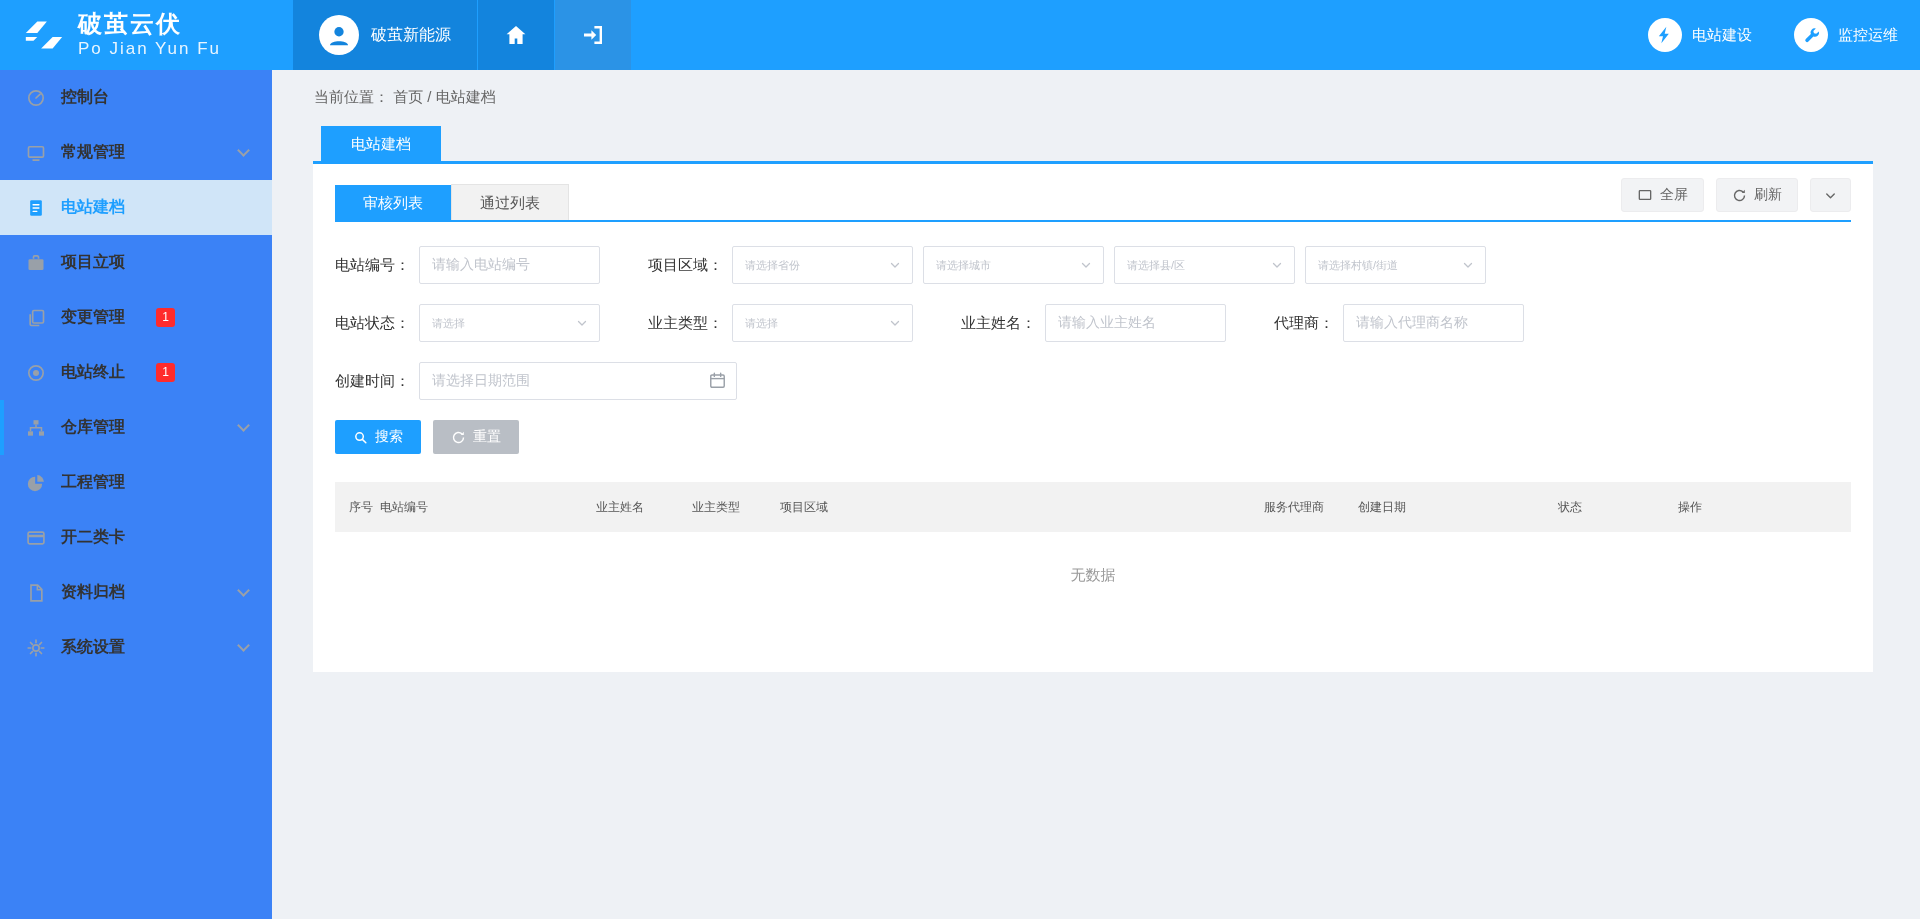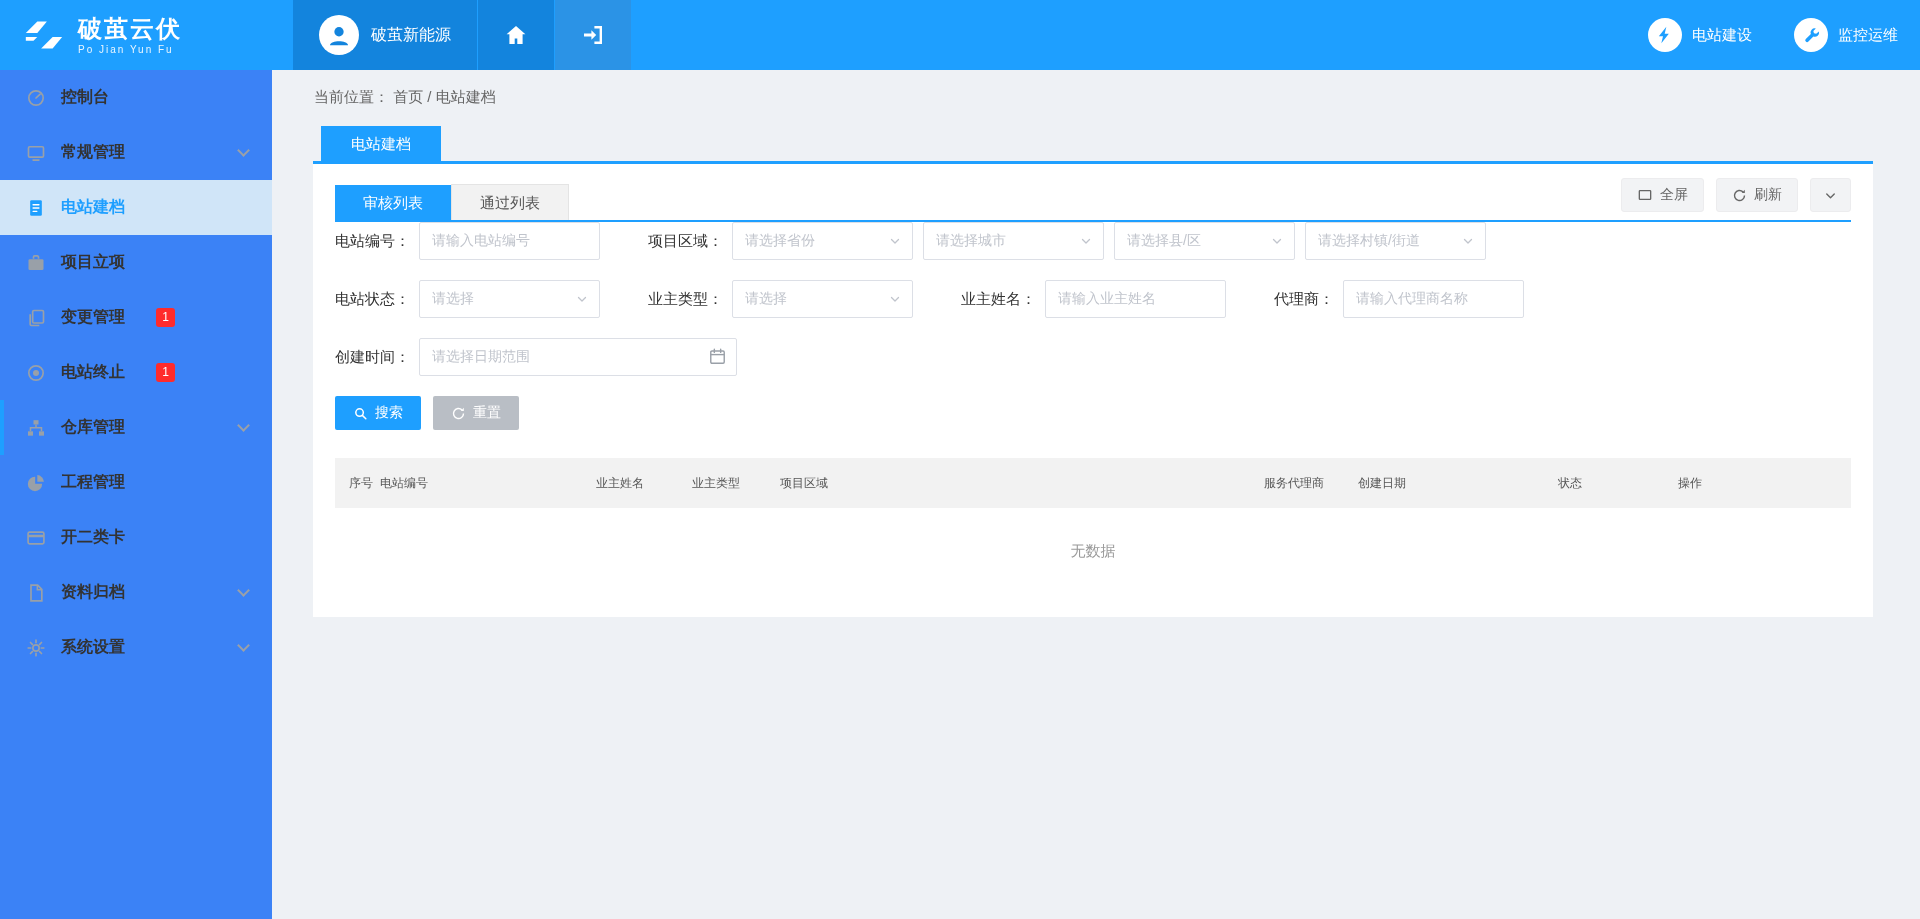--- a/index.html
+++ b/index.html
@@ -2,21 +2,21 @@
 <html><head>
 <meta charset="utf-8">
 <style>
   *{margin:0;padding:0;box-sizing:border-box}
   html,body{width:1920px;height:919px;overflow:hidden;font-family:"Liberation Sans","DejaVu Sans",sans-serif;background:#eef1f5}
   svg{display:block}
   
   .topbar{position:absolute;top:0;left:0;width:1920px;height:70px;background:#1e9fff;display:flex;color:#fff}
   .logo-area{width:292px;display:flex;align-items:center;padding-left:22px;gap:12px;background:#1e9fff}
   .logo-text .t1{font-size:24px;font-weight:bold;letter-spacing:2px;line-height:26px}
-  .logo-text .t2{font-size:10px;letter-spacing:2px;opacity:.9;margin-top:2px}
+  .logo-text .t2{font-size:17px;letter-spacing:2px;opacity:.9;margin-top:2px}
   .hseg{display:flex;align-items:center;gap:12px;padding:0 26px;background:#1384dd;margin-left:1px;cursor:pointer}
   .hseg.exit{background:#2b93e6}
   .avatar-circle{width:40px;height:40px;border-radius:50%;background:#fff;color:#1384dd;display:flex;align-items:center;justify-content:center;overflow:hidden}
   .company{font-size:16px}
   .hspacer{flex:1}
   .hr-item{display:flex;align-items:center;gap:10px;font-size:15px;margin-right:42px;cursor:pointer}
   .hr-item:last-child{margin-right:22px}
   .hr-circle{width:34px;height:34px;border-radius:50%;background:#fff;color:#1e9fff;display:flex;align-items:center;justify-content:center}
   
   .sidebar{position:absolute;top:70px;left:0;width:272px;bottom:0;background:#3b82f6}
@@ -26,36 +26,36 @@
   .menu-item.active .micon{color:#1e9fff}
   .badge{background:#ff2b2b;color:#fff;font-size:12px;font-weight:normal;min-width:19px;height:19px;line-height:19px;text-align:center;border-radius:3px;margin-left:16px}
   .chev{position:absolute;right:24px;width:9px;height:9px;border-right:2px solid #9aa0a8;border-bottom:2px solid #9aa0a8;transform:rotate(45deg);margin-top:-4px}
   .indicator{position:absolute;left:0;top:0;bottom:0;width:4px;background:#1e9fff}
   
   .main{position:absolute;top:70px;left:292px;right:0;bottom:0;background:#eef1f5;overflow:hidden}
   .breadcrumb{padding:18px 0 12px 22px;font-size:15px;color:#666}
   .breadcrumb a{color:#666;text-decoration:none;cursor:pointer}
   .pagetabs{margin:4px 47px 0 21px;border-bottom:3px solid #1e9fff;height:41px;display:flex;align-items:flex-end}
   .pagetab{margin-left:8px;background:#1e9fff;color:#fff;font-size:15px;padding:10px 30px;line-height:1;cursor:pointer}
-  .panel{margin:0 47px 0 21px;background:#fff;padding:20px 22px 23px}
+  .panel{margin:0 47px 0 21px;background:#fff;padding:20px 22px 54px}
   .paneltabs{position:relative;border-bottom:2px solid #1e9fff;display:flex;align-items:flex-end}
   .ptab{padding:10px 28px;font-size:15px;line-height:1;cursor:pointer}
   .ptab.active{background:#1e9fff;color:#fff}
   .ptab.inactive{background:#f2f2f2;color:#555;border:1px solid #e4e4e4;border-bottom:none}
   .tools{position:absolute;right:0;bottom:8px;display:flex;gap:12px;align-items:center}
   .tool-btn{background:#f2f3f5;border:1px solid #ececee;border-radius:3px;height:34px;padding:0 15px;display:flex;align-items:center;gap:7px;color:#666;font-size:14px;cursor:pointer}
   .tool-btn.small{padding:0 12px}
   
-  .filters{}
+  .filters{margin-top:24px}
   .frow{display:flex;align-items:center;margin-bottom:20px}
   .fgroup{display:flex;align-items:center;margin-right:48px}
   .flabel{font-size:15px;color:#333;margin-right:9px;white-space:nowrap}
   .finput{width:181px;height:38px;border:1px solid #dcdfe6;border-radius:2px;background:#fff;font-size:14px;padding:0 12px;color:#333;outline:none;font-family:Liberation Mono, monospace}
   .finput::placeholder{color:#c0c4cc}
-  .fselect{width:181px;height:38px;border:1px solid #dcdfe6;border-radius:2px;background:#fff;font-size:14px;padding:0 10px 0 12px;color:#c0c4cc;display:flex;align-items:center;justify-content:space-between;cursor:pointer}
+  .fselect{width:181px;height:38px;border:1px solid #dcdfe6;border-radius:2px;background:#fff;font-size:11px;padding:0 10px 0 12px;color:#c0c4cc;display:flex;align-items:center;justify-content:space-between;cursor:pointer}
   .fselect .sel-chev{color:#c0c4cc;flex:0 0 14px}
   .region-group .fselect{margin-right:10px}
   .region-group .fselect:last-child{margin-right:0}
   .datewrap{position:relative;width:318px}
   .datewrap .finput{width:100%;padding-right:38px}
   .cal-icon{position:absolute;right:10px;top:9px;color:#9aa0a8;pointer-events:none}
   
   .btnrow{display:flex;gap:12px;margin:4px 0 28px}
   .btn{height:34px;border:none;border-radius:2px;color:#fff;font-size:14px;display:flex;align-items:center;gap:7px;padding:0 18px;cursor:pointer;font-family:inherit}
   .btn-search{background:#1e9fff}

